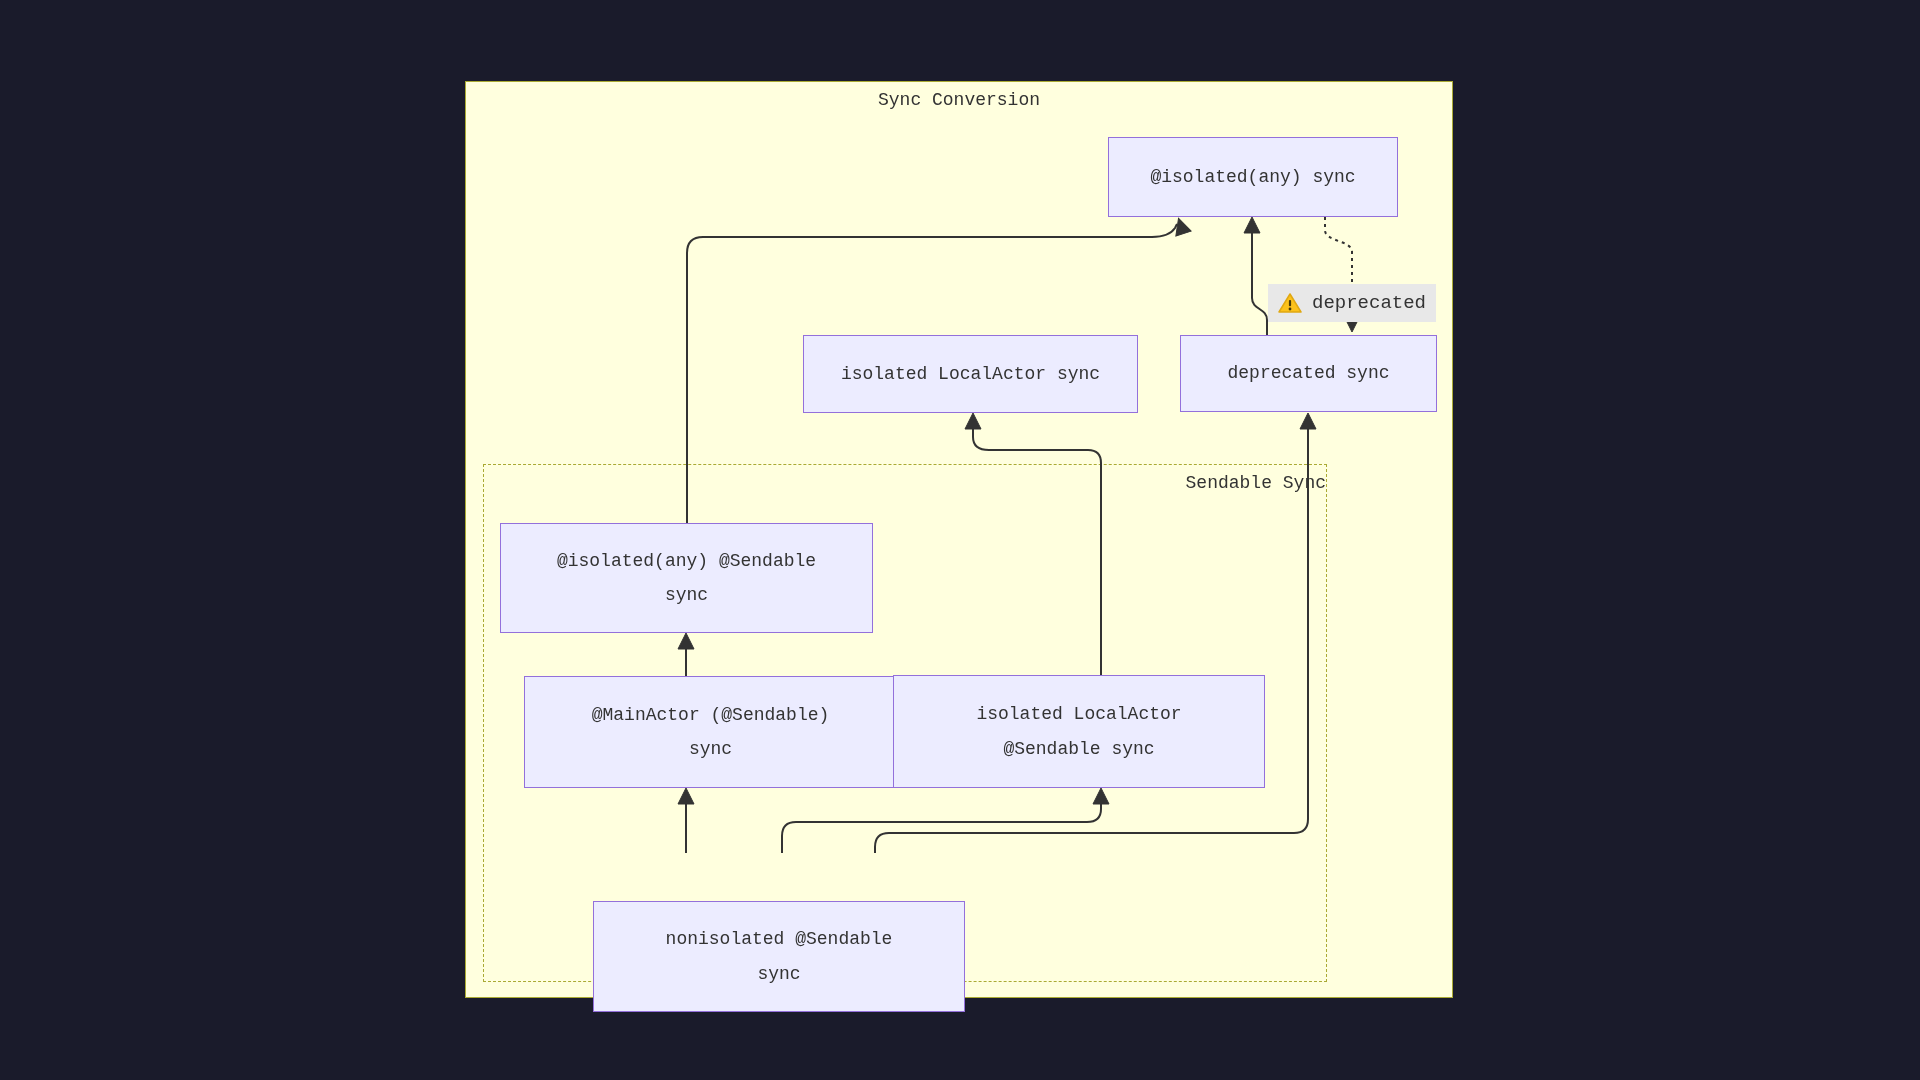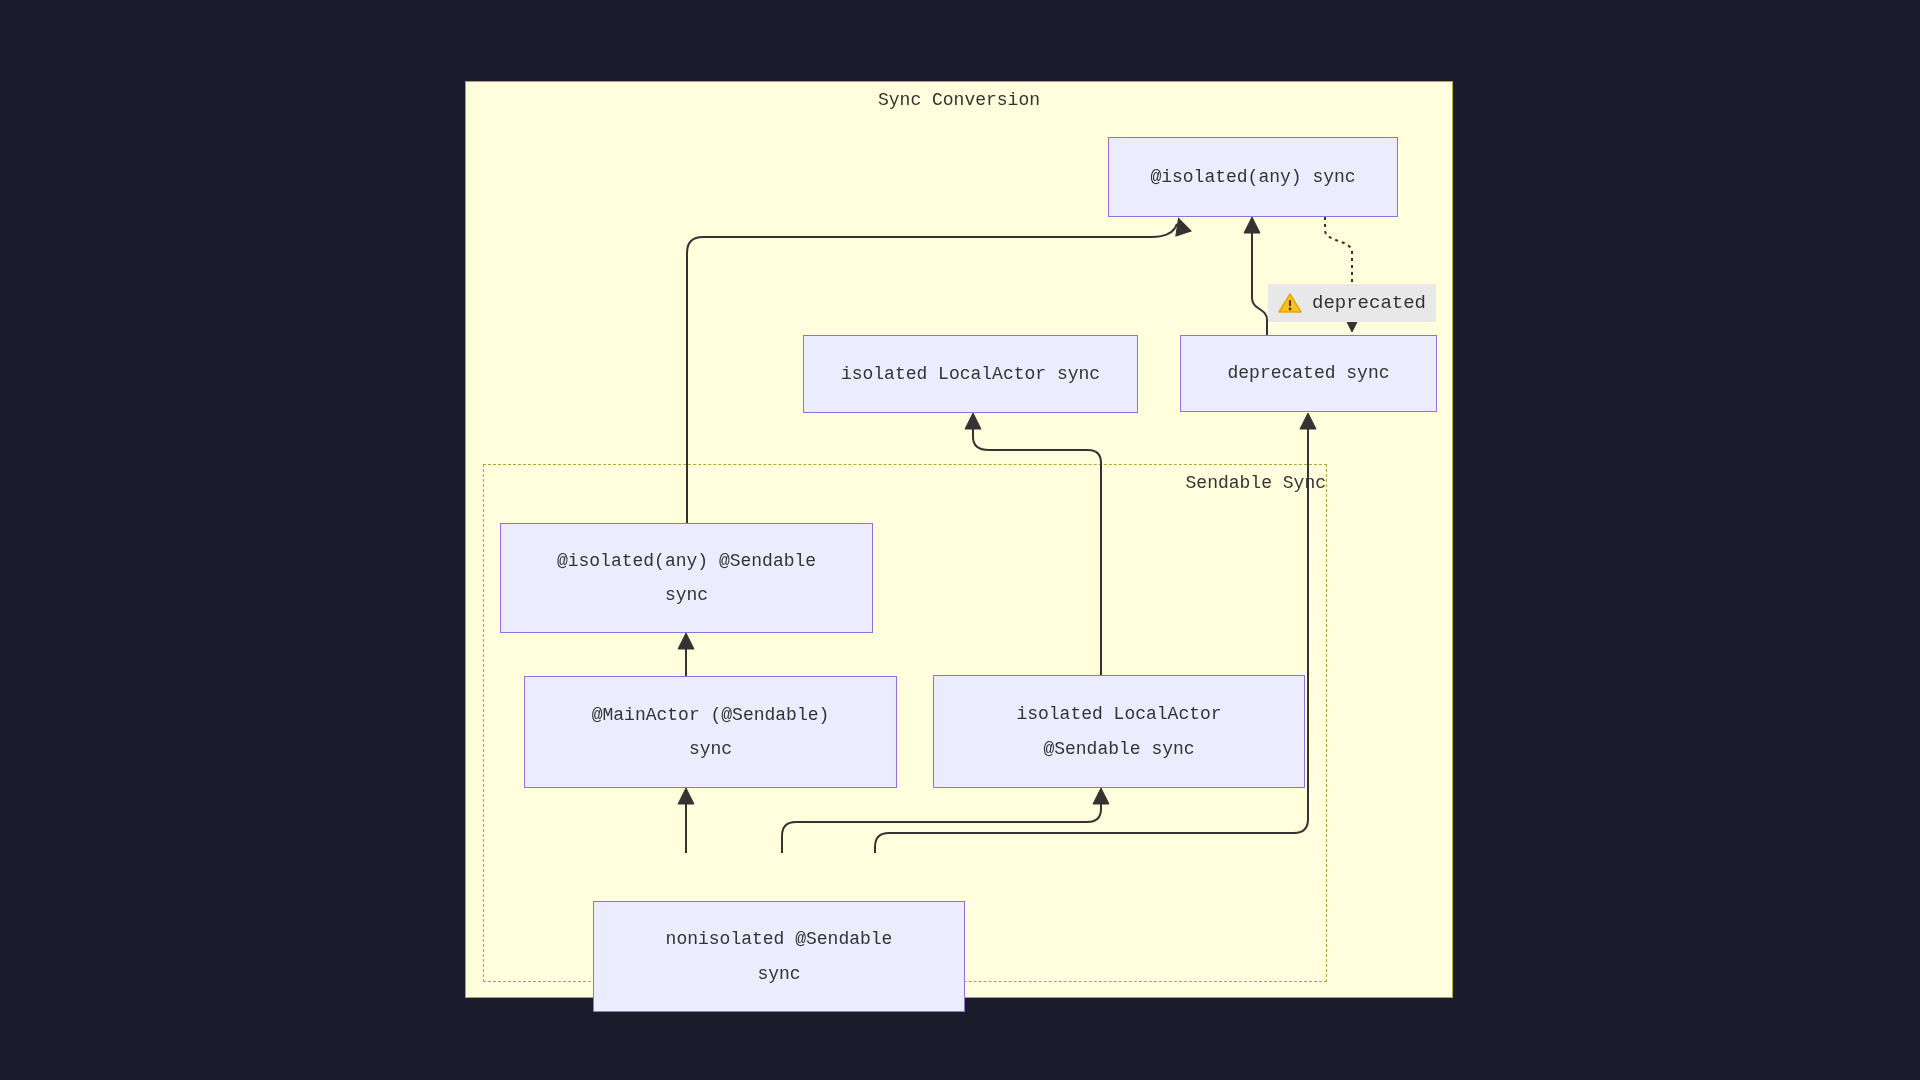--- a/index.html
+++ b/index.html
@@ -88,21 +88,21 @@
   <div class="node" style="left:1108px;top:137px;width:290px;height:80px;">@isolated(any) sync</div>
 
   <div class="node" style="left:1180px;top:335px;width:257px;height:77px;">deprecated sync</div>
 
   <div class="node" style="left:500px;top:523px;width:373px;height:110px;">@isolated(any) @Sendable
 sync</div>
 
   <div class="node" style="left:500px;top:676px;width:373px;height:112px;margin-left:24px;">@MainActor (@Sendable)
 sync</div>
 
-  <div class="node" style="left:933px;top:675px;width:372px;height:113px;">isolated LocalActor
+  <div class="node" style="left:893px;top:675px;width:372px;height:113px;">isolated LocalActor
 @Sendable sync</div>
 
   <div class="node" style="left:593px;top:853px;width:372px;height:111px;margin-top:48px;">nonisolated @Sendable
 sync</div>
 
   <div class="edge-label">
     <svg class="warn" width="24" height="22" viewBox="0 0 24 22" xmlns="http://www.w3.org/2000/svg">
       <polygon points="12,2 23,20 1,20" fill="#fcc21b" stroke="#e0a812" stroke-width="1.5" stroke-linejoin="round"></polygon>
       <rect x="10.9" y="8" width="2.2" height="6.2" rx="1" fill="#4a3b08"></rect>
       <circle cx="12" cy="17" r="1.4" fill="#4a3b08"></circle>

